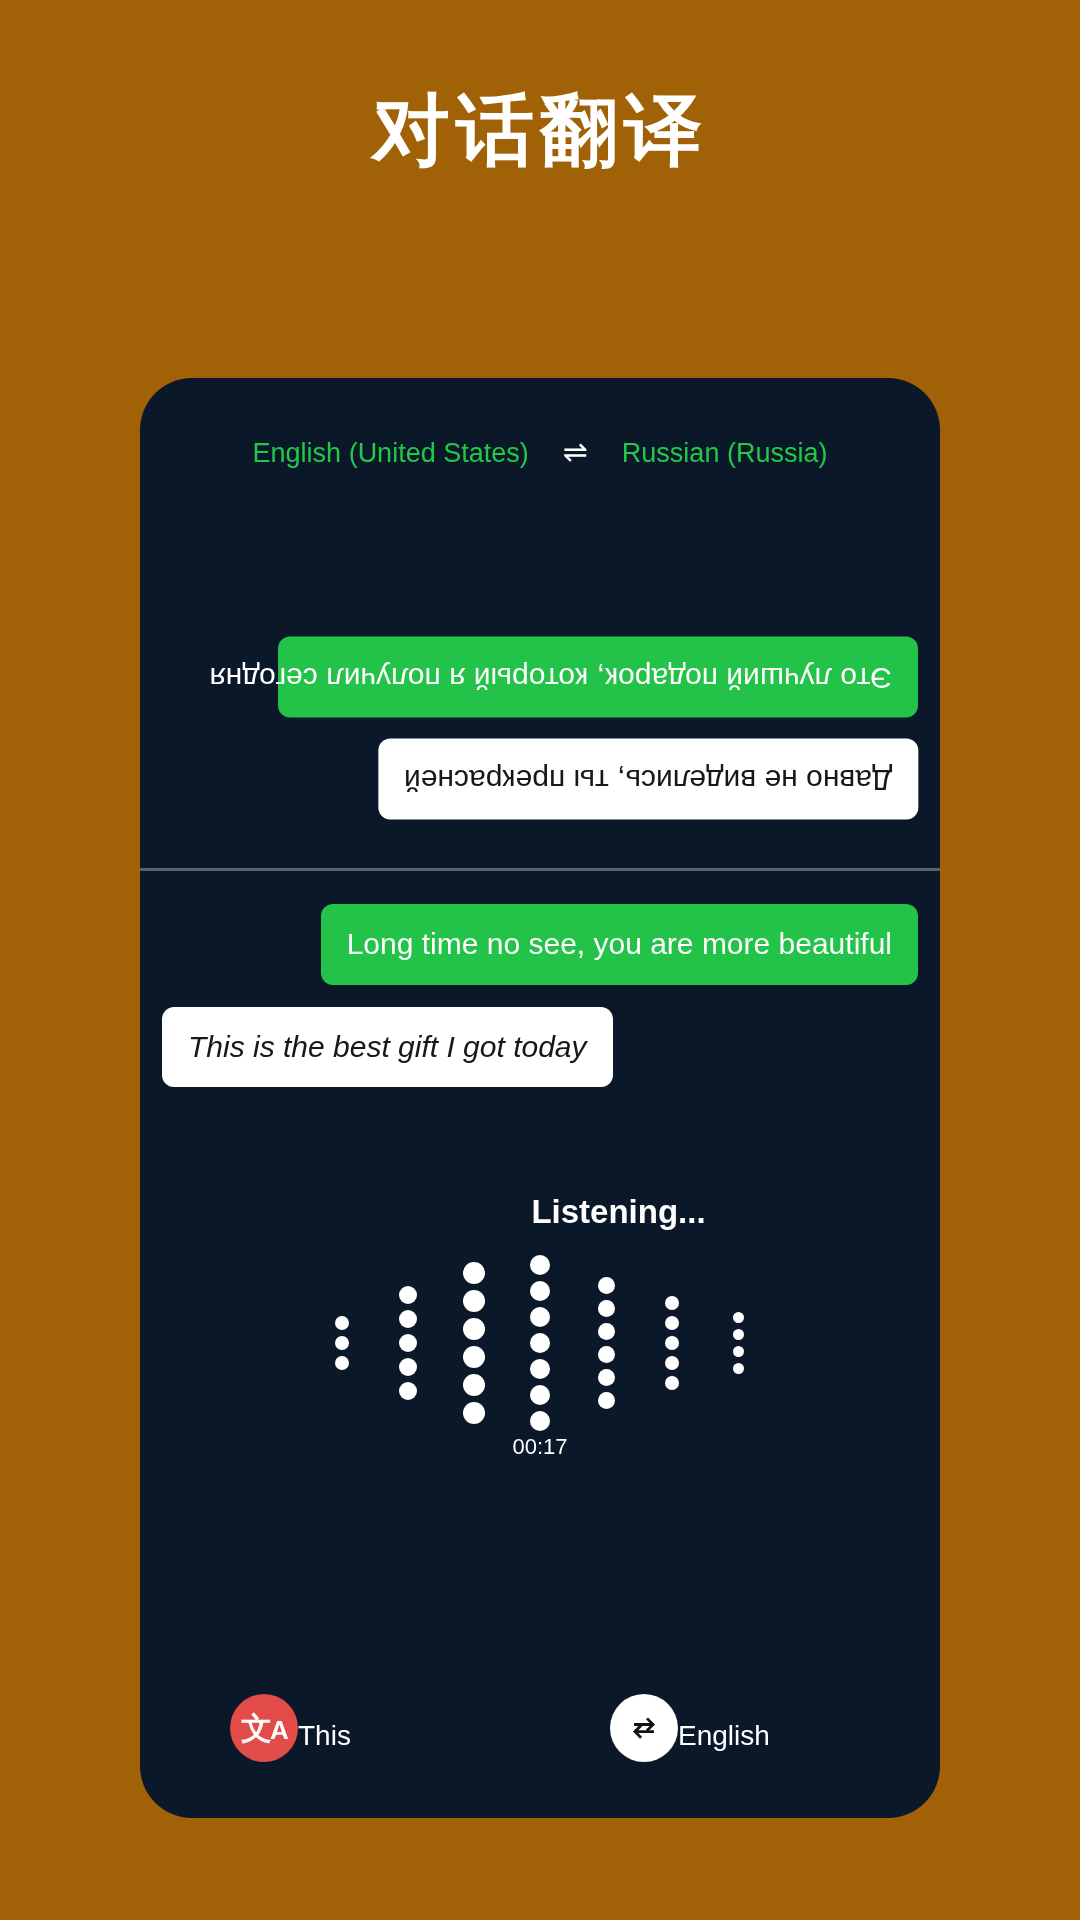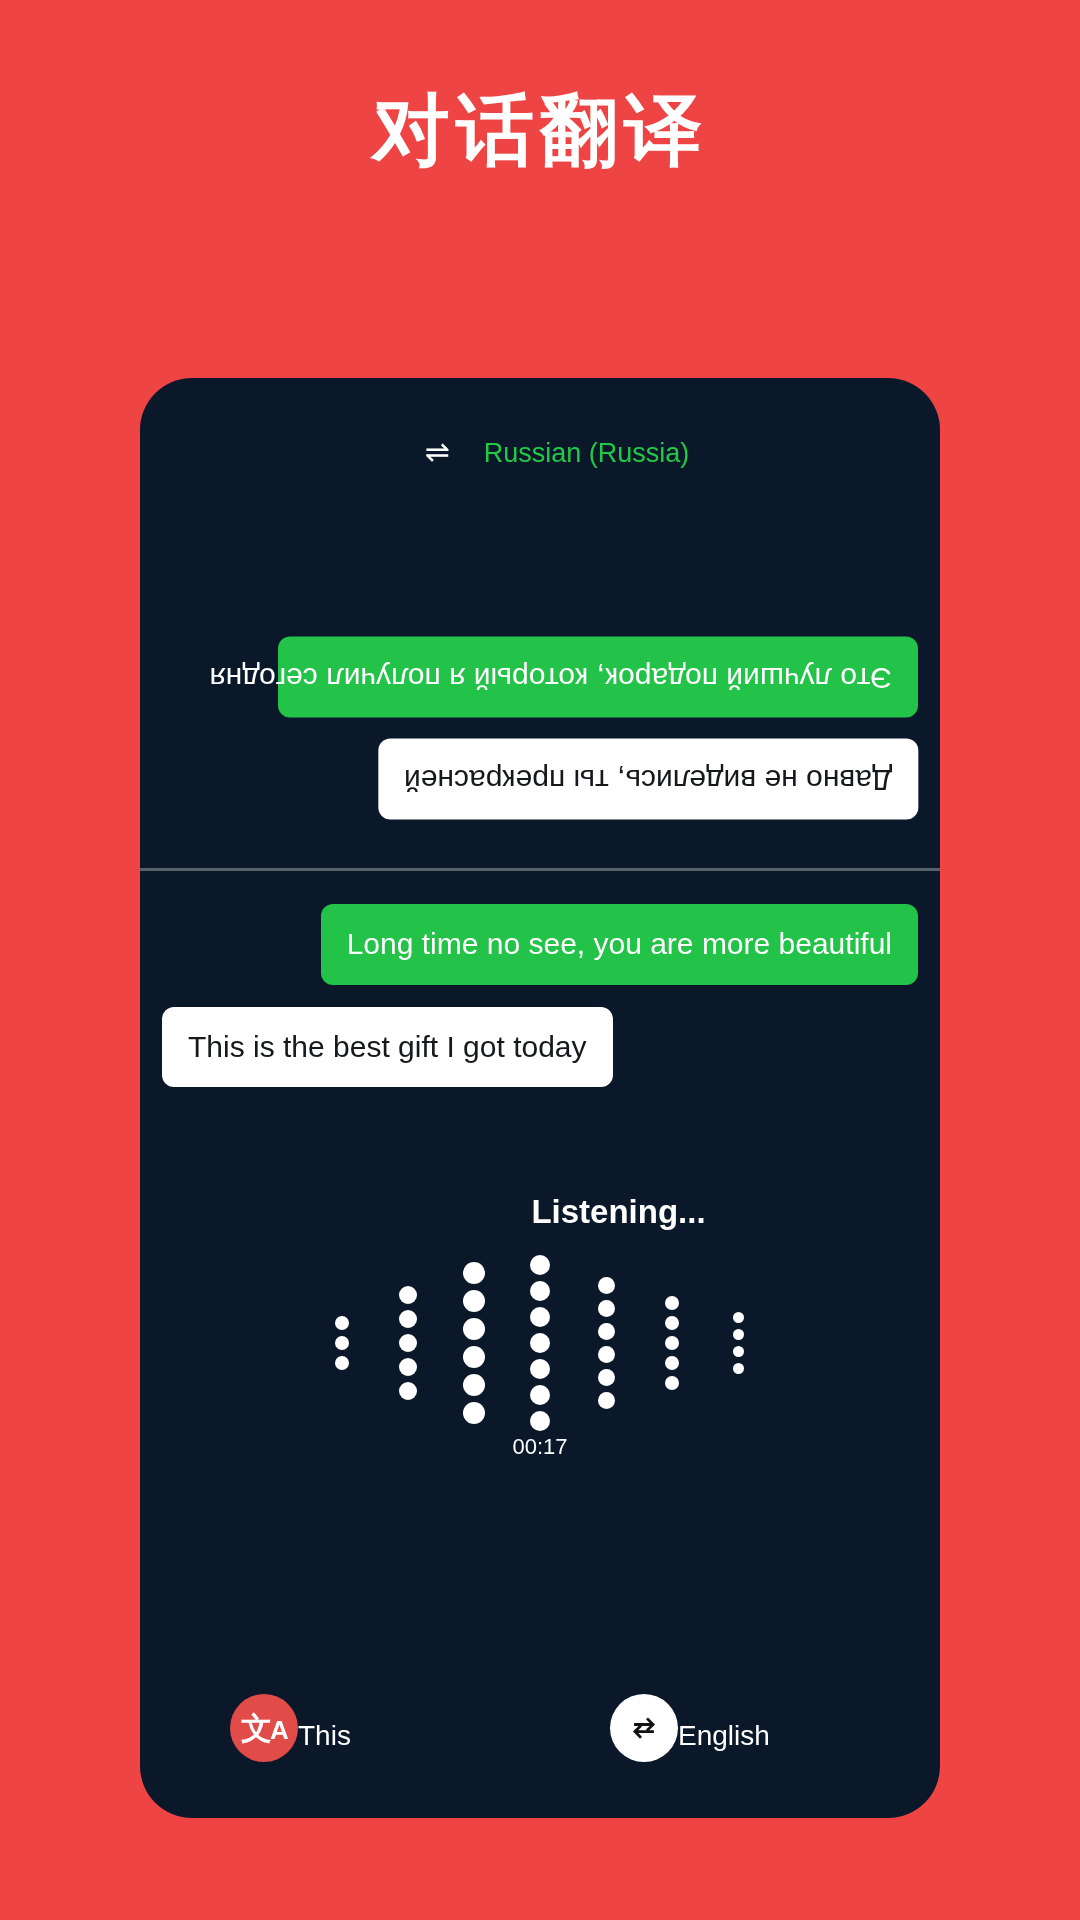--- a/index.html
+++ b/index.html
@@ -5,21 +5,21 @@
   * { margin:0; padding:0; box-sizing:border-box; }
   html, body {
     width:1080px; height:1920px;
     background:#20c943;
     font-family:"Liberation Sans", sans-serif;
     overflow:hidden;
   }
   .screen {
     position:relative;
     width:1080px; height:1920px;
-    background:#ef4444;
+    background:#a16207;
   }
 
   
   .page-title {
     position:absolute;
     top:88px; left:0; width:1080px;
     text-align:center;
     color:#ffffff;
     font-size:78px;
     font-weight:700;
@@ -83,21 +83,21 @@
   .pane-bottom {
     top:500px; height:300px;
     display:flex;
     flex-direction:column;
     justify-content:flex-start;
     padding-top:26px;
   }
 
   .bubble-row { display:flex; margin-bottom:22px; }
   .bubble-row.right { justify-content:flex-end; }
-  .bubble-row.left  { justify-content:flex-start; }
+  .bubble-row.left  { justify-content:flex-start;font-style:italic; }
 
   .bubble {
     border-radius:12px;
     padding:22px 26px;
     font-size:30px;
     line-height:1.22;
     max-width:640px;
     white-space:nowrap;
   }
   .bubble.green { background:#22c348; color:#ffffff; }
@@ -186,20 +186,21 @@
 </head>
 <body>
 
 <div class="screen">
 
   <div class="page-title">对话翻译</div>
 
   <div class="phone">
 
     <div class="lang-bar">
+      <span class="lang-label">English (United States)</span>
       <span class="lang-swap">⇌</span>
       <span class="lang-label">Russian (Russia)</span>
     </div>
 
     <div class="pane pane-top">
       <div class="bubble-row right">
         <div class="bubble green flipped">Это лучший подарок, который я получил сегодня</div>
       </div>
       <div class="bubble-row right">
         <div class="bubble white flipped">Давно не виделись, ты прекрасней</div>

